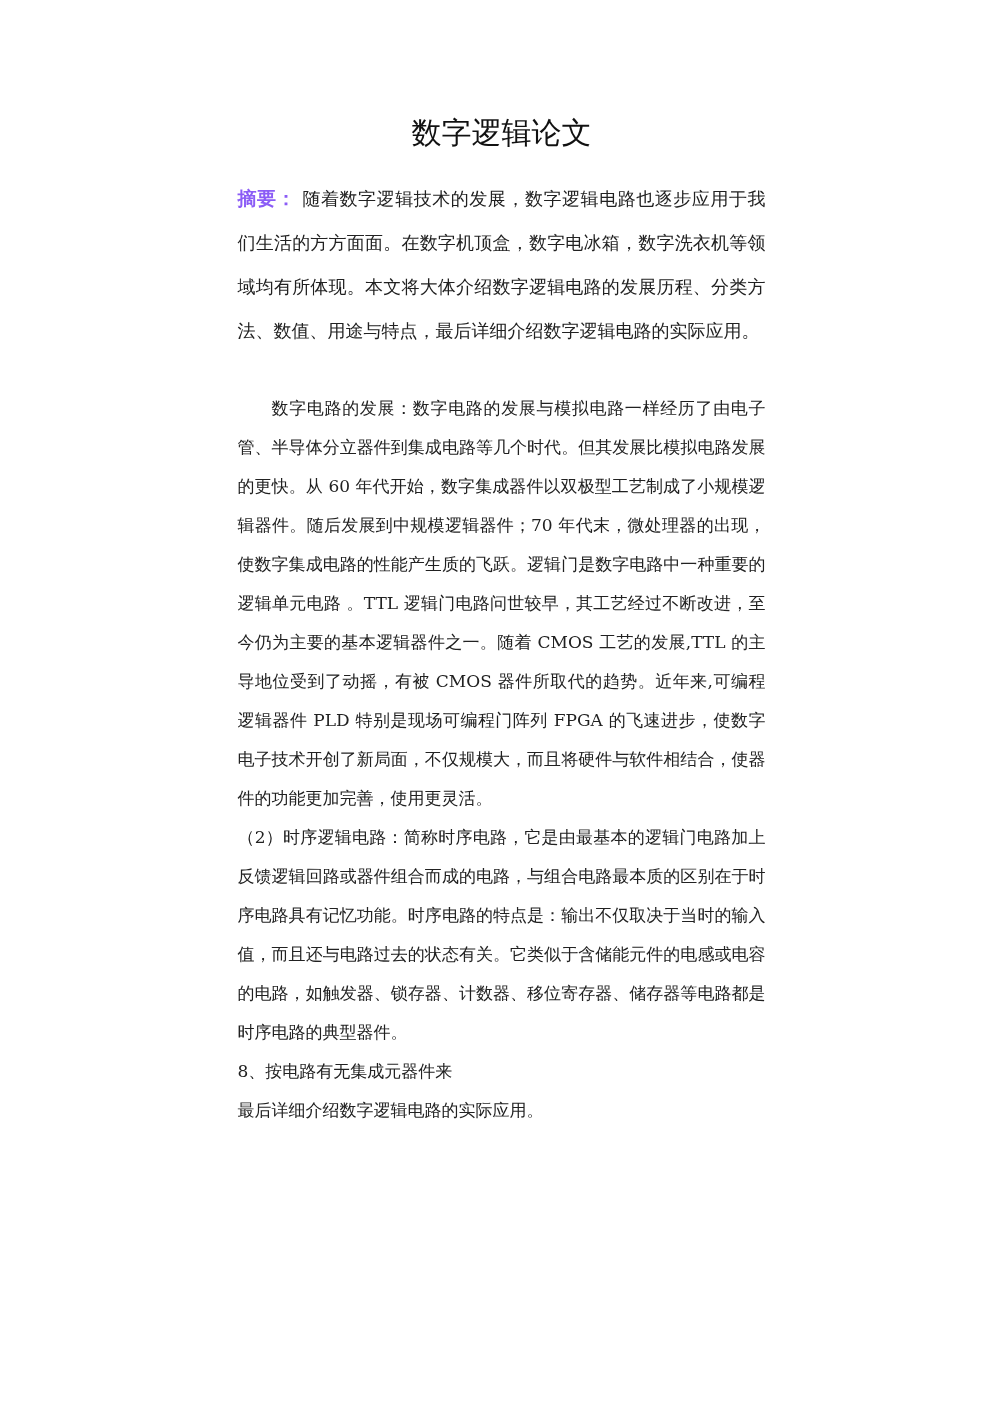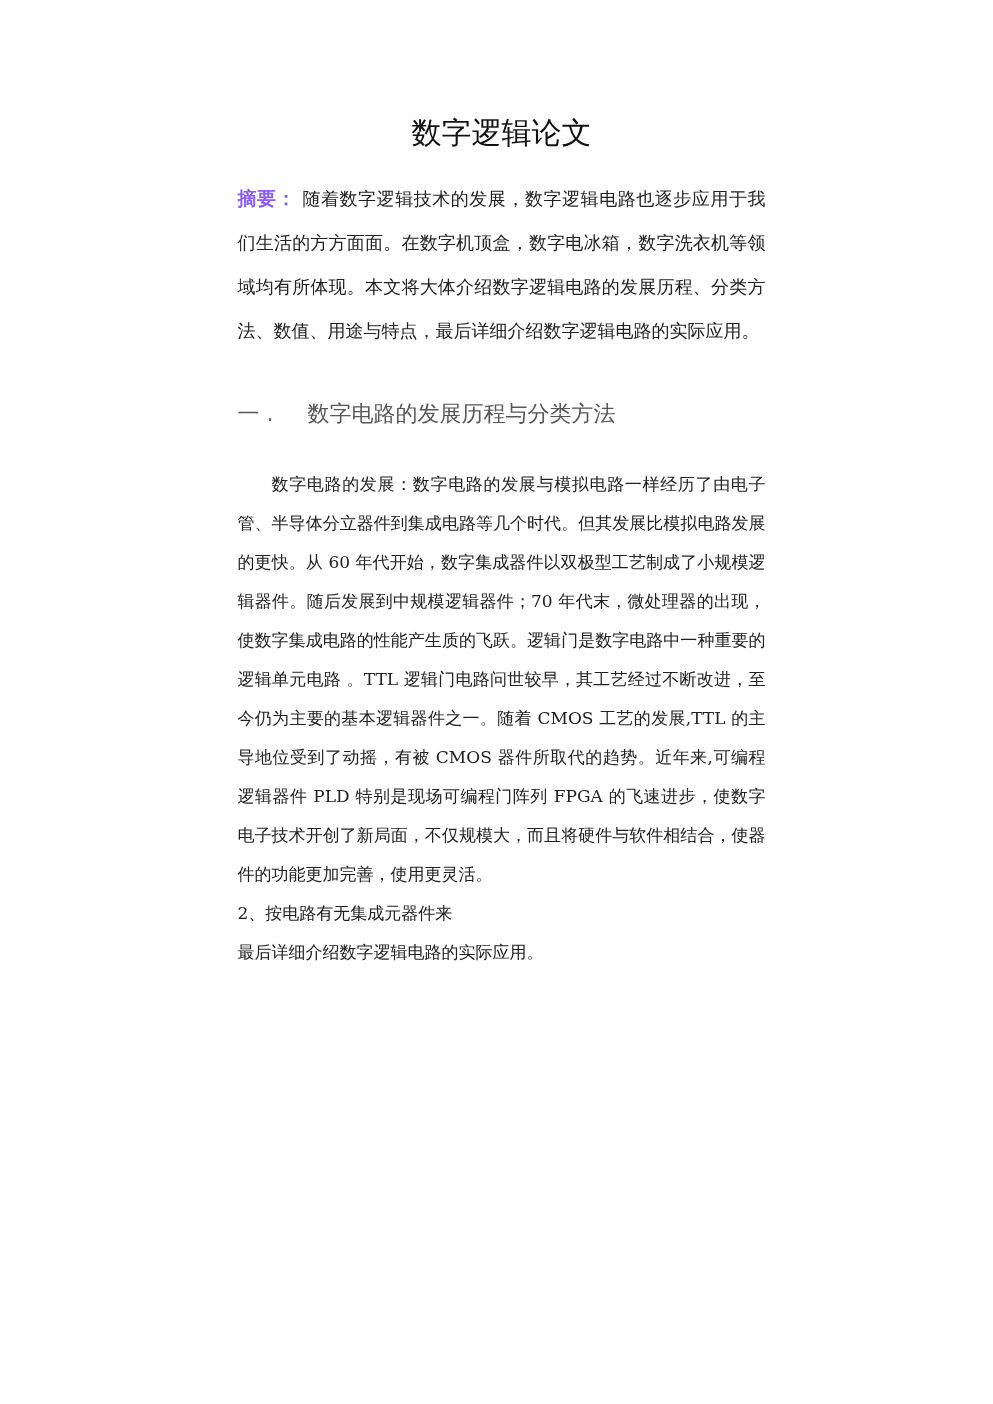--- a/index.html
+++ b/index.html
@@ -72,24 +72,22 @@
 <div class="page">
   <div class="content">
 
     <h1 class="doc-title">数字逻辑论文</h1>
 
     <p class="abstract">
       <strong class="abstract-label">摘要：</strong>
       <span>随着数字逻辑技术的发展，数字逻辑电路也逐步应用于我们生活的方方面面。在数字机顶盒，数字电冰箱，数字洗衣机等领域均有所体现。本文将大体介绍数字逻辑电路的发展历程、分类方法、数值、用途与特点，最后详细介绍数字逻辑电路的实际应用。</span>
     </p>
 
-    <h2 class="section-heading">
-      <span class="section-number">一 .</span><span class="section-title">数字电路的发展历程与分类方法</span>
-    </h2>
 
     <div class="body-text">
       <p class="first-indent">数字电路的发展：数字电路的发展与模拟电路一样经历了由电子管、半导体分立器件到集成电路等几个时代。但其发展比模拟电路发展的更快。从 60 年代开始，数字集成器件以双极型工艺制成了小规模逻辑器件。随后发展到中规模逻辑器件；70 年代末，微处理器的出现，使数字集成电路的性能产生质的飞跃。逻辑门是数字电路中一种重要的逻辑单元电路 。TTL 逻辑门电路问世较早，其工艺经过不断改进，至今仍为主要的基本逻辑器件之一。随着 CMOS 工艺的发展,TTL 的主导地位受到了动摇，有被 CMOS 器件所取代的趋势。近年来,可编程逻辑器件 PLD 特别是现场可编程门阵列 FPGA 的飞速进步，使数字电子技术开创了新局面，不仅规模大，而且将硬件与软件相结合，使器件的功能更加完善，使用更灵活。</p>
-      <p>2、按电路有无集成元器件来</p>
+      <p>（2）时序逻辑电路：简称时序电路，它是由最基本的逻辑门电路加上反馈逻辑回路或器件组合而成的电路，与组合电路最本质的区别在于时序电路具有记忆功能。时序电路的特点是：输出不仅取决于当时的输入值，而且还与电路过去的状态有关。它类似于含储能元件的电感或电容的电路，如触发器、锁存器、计数器、移位寄存器、储存器等电路都是时序电路的典型器件。</p>
+      <p>8、按电路有无集成元器件来</p>
       <p>最后详细介绍数字逻辑电路的实际应用。</p>
     </div>
 
   </div>
 </div>
 
 </body></html>

